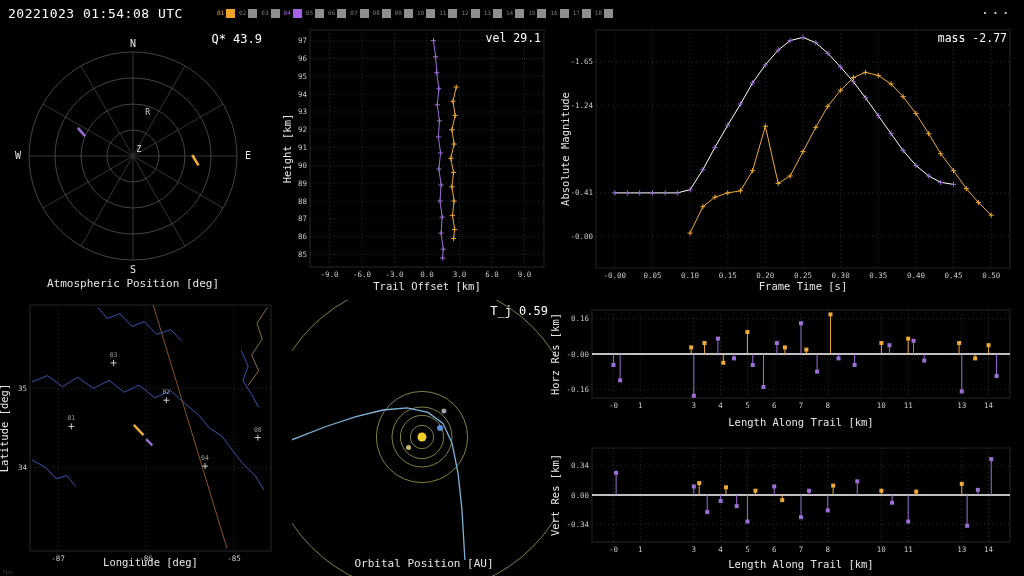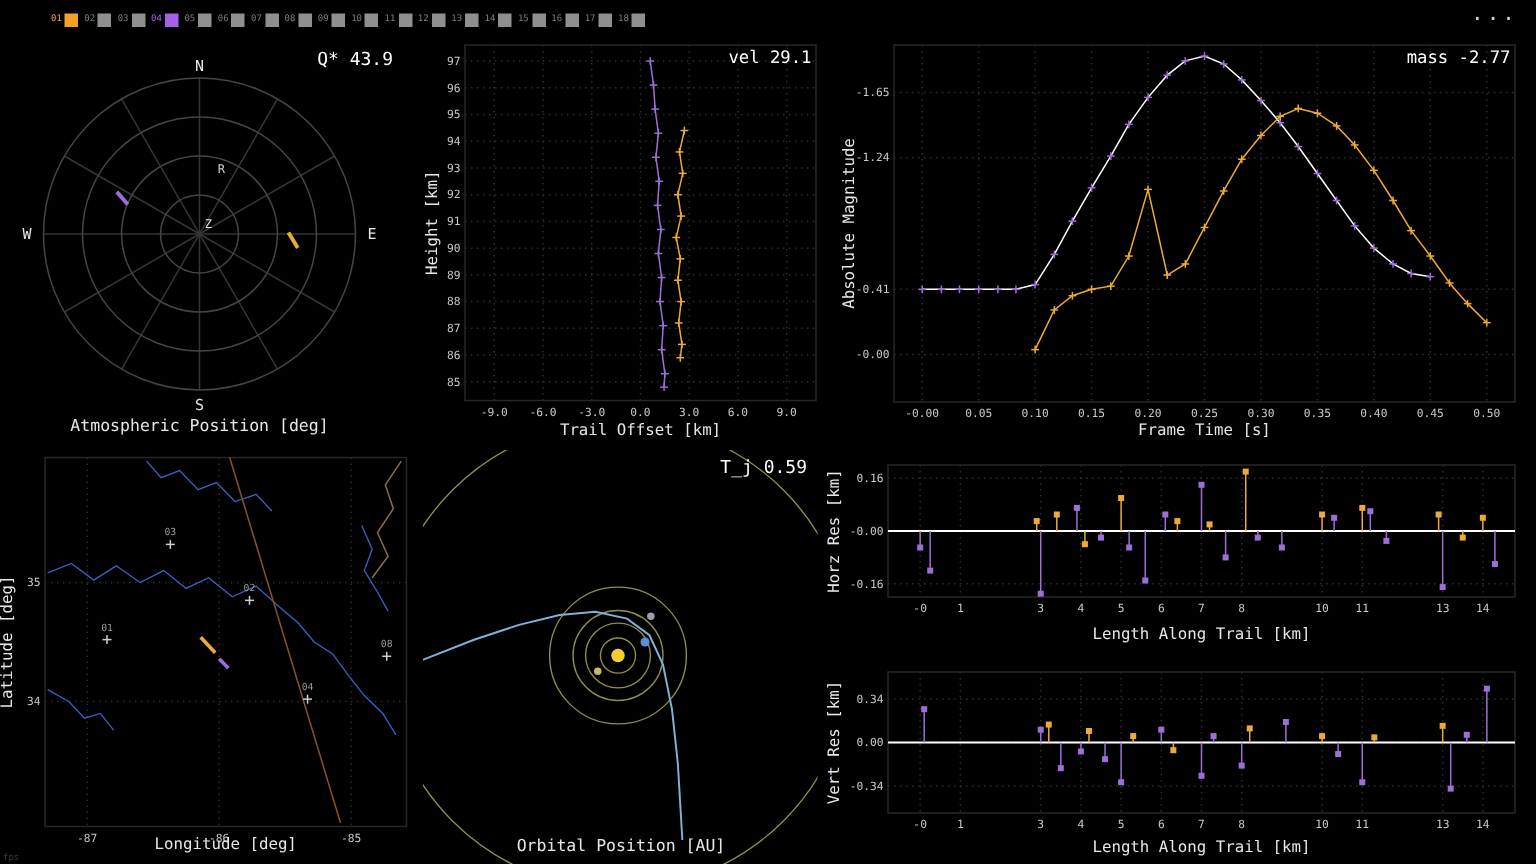--- a/index.html
+++ b/index.html
@@ -21,20 +21,21 @@
   svg{display:block}
   svg text{font-family:"DejaVu Sans Mono",monospace}
   .corner{position:absolute;left:2px;bottom:1px;font-size:6px;color:#3a3a3a}
 </style>
 </head>
 <body>
 
 <div class="app">
 
   <header class="titlebar">
+    <span class="timestamp">20221023 01:54:08 UTC</span>
     <div class="frame-strip" id="frame-strip">
         <div class="frame orange">
           <span class="num">01</span>
           <span class="sq"></span>
         </div>
         <div class="frame">
           <span class="num">02</span>
           <span class="sq"></span>
         </div>
         <div class="frame">
@@ -422,21 +423,21 @@
         <text x="113.5583941605831" y="56.929032258064375" font-size="6.5" fill="#9a9a9a" text-anchor="middle">03</text>
         <line x1="202.03284671532836" y1="166.090322580645" x2="208.03284671532836" y2="166.090322580645" stroke="#cfcfcf" stroke-width="1"></line>
         <line x1="205.03284671532836" y1="163.090322580645" x2="205.03284671532836" y2="169.090322580645" stroke="#cfcfcf" stroke-width="1"></line>
         <text x="205.03284671532836" y="160.090322580645" font-size="6.5" fill="#9a9a9a" text-anchor="middle">04</text>
         <line x1="254.80656934306512" y1="137.5225806451611" x2="260.8065693430651" y2="137.5225806451611" stroke="#cfcfcf" stroke-width="1"></line>
         <line x1="257.8065693430651" y1="134.5225806451611" x2="257.8065693430651" y2="140.5225806451611" stroke="#cfcfcf" stroke-width="1"></line>
         <text x="257.8065693430651" y="131.5225806451611" font-size="6.5" fill="#9a9a9a" text-anchor="middle">08</text>
       </svg>
   </div>
 
-  <div class="panel" style="left:282px;top:300px">
+  <div class="panel" style="left:292px;top:300px">
     <svg id="svg-orbit" width="263" height="276">
         <circle cx="130" cy="137" r="11.700000000000001" fill="none" stroke="#8f8f49" stroke-width="0.9"></circle>
         <circle cx="130" cy="137" r="21.599999999999998" fill="none" stroke="#8f8f49" stroke-width="0.9"></circle>
         <circle cx="130" cy="137" r="30" fill="none" stroke="#8f8f49" stroke-width="0.9"></circle>
         <circle cx="130" cy="137" r="45.6" fill="none" stroke="#8f8f49" stroke-width="0.9"></circle>
         <circle cx="130" cy="137" r="156" fill="none" stroke="#8f8f49" stroke-width="0.9"></circle>
         <polyline points="-0.5,140 34,126.5 64,116.6 91,110 115,107.9 136,112.4 151,123.5 160,143 166,173 169.9,209 172.9,260" fill="none" stroke="#7fb2d9" stroke-width="1.3"></polyline>
         <circle cx="130" cy="137" r="4.5" fill="#f2cf2a"></circle>
         <circle cx="148" cy="128" r="3" fill="#5b8dd9"></circle>
         <circle cx="151.9" cy="110.9" r="2.5" fill="#9aa0a6"></circle>

